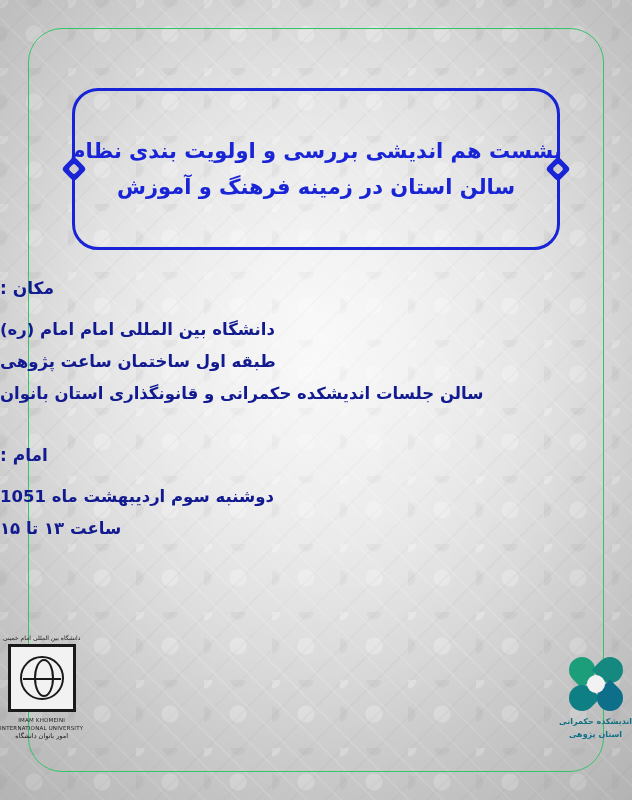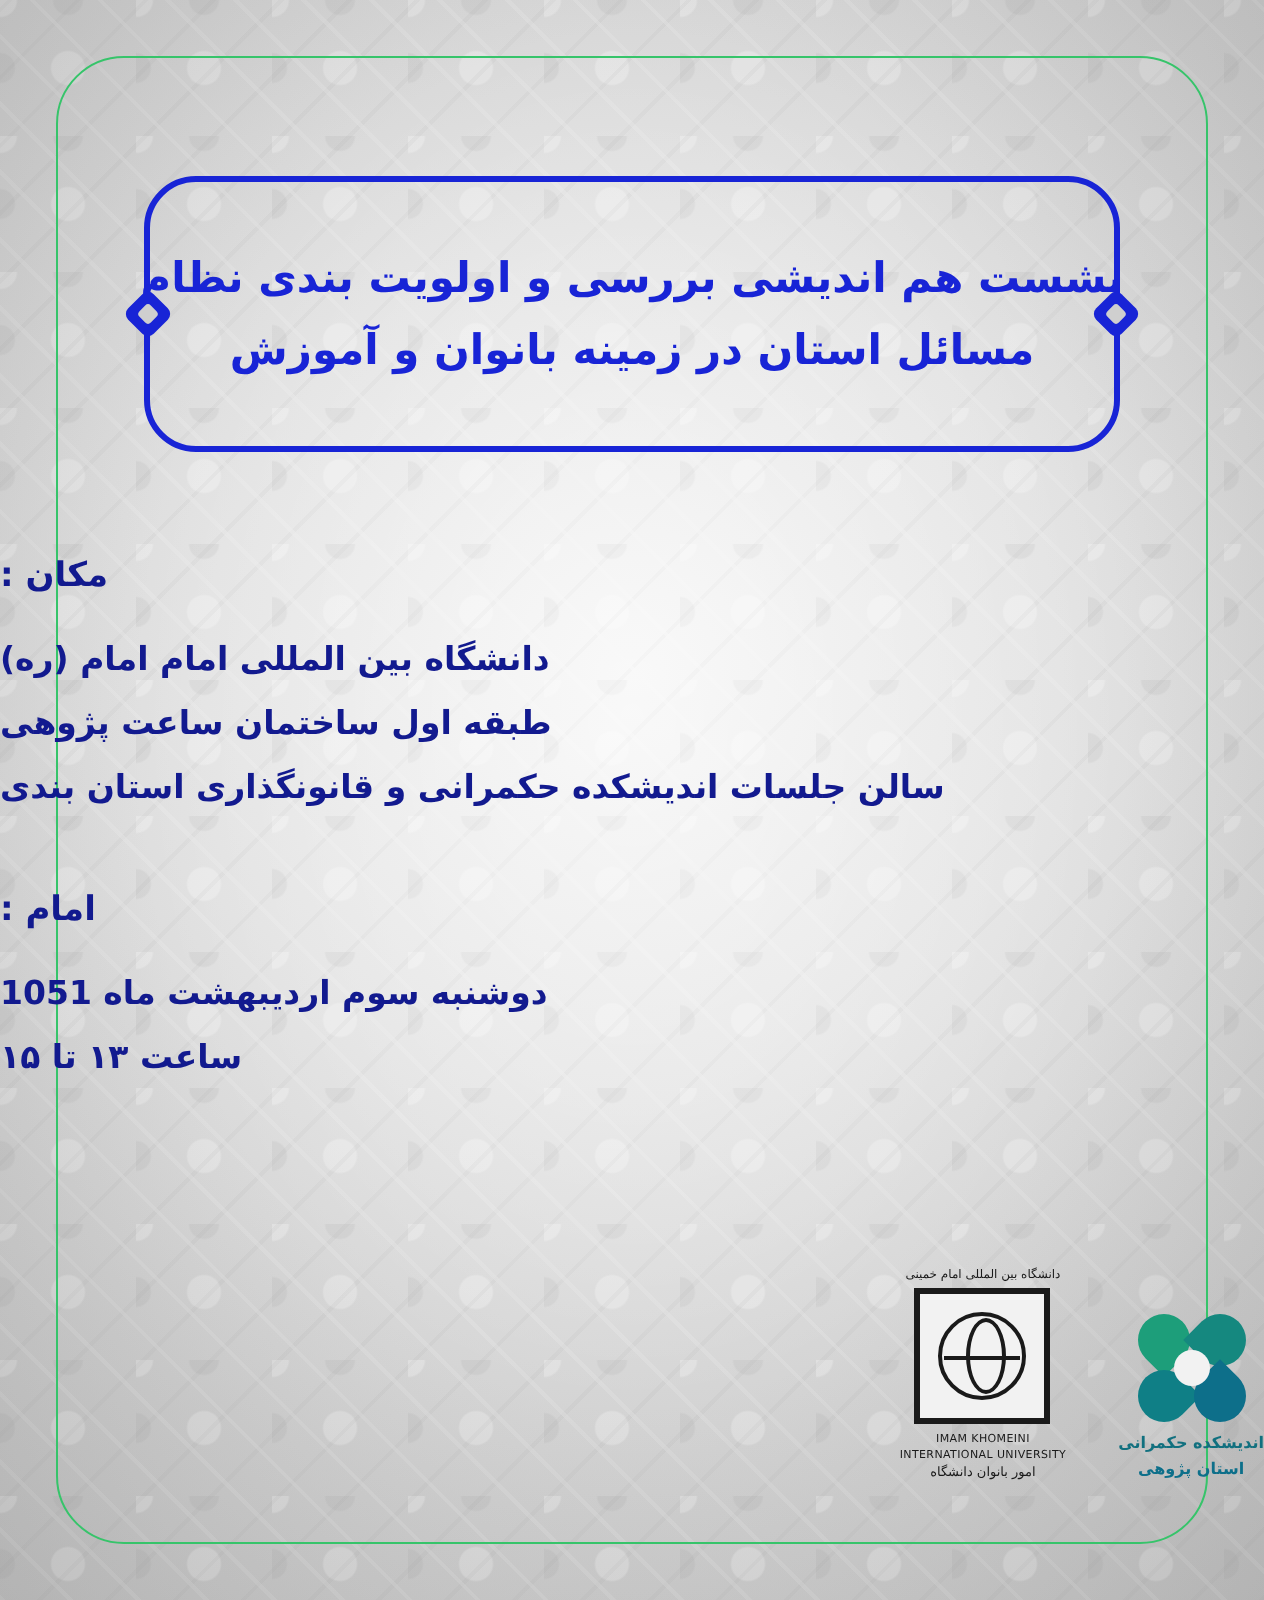--- a/index.html
+++ b/index.html
@@ -62,21 +62,21 @@
     border-radius: 34px;
     pointer-events: none;
   }
 
   
   .title-plaque {
     position: absolute;
     left: 72px;
     right: 72px;
     top: 88px;
-    height: 138px;
+    height: 162px;
     border: 3px solid #1824d6;
     border-radius: 26px;
     display: flex;
     flex-direction: column;
     align-items: center;
     justify-content: center;
     gap: 12px;
     box-sizing: border-box;
   }
   .title-line {
@@ -132,24 +132,23 @@
     white-space: nowrap;
   }
   .gap { height: 34px; }
 
   
   .logos {
     position: absolute;
     left: 0; right: 0;
     bottom: 58px;
     display: flex;
-    justify-content: flex-start;
+    justify-content: space-between;
     align-items: flex-end;
     gap: 26px;
-    padding-left: 20px;
   }
   .logo {
     display: flex;
     flex-direction: column;
     align-items: center;
   }
   .logo-ikiu .mark {
     width: 62px; height: 62px;
     border: 3px solid #1a1a1a;
     display: flex; align-items: center; justify-content: center;
@@ -229,28 +228,28 @@
   <div class="pattern"></div>
   <div class="pattern2"></div>
   <div class="vignette"></div>
 
   <div class="frame"></div>
 
   <div class="title-plaque">
     <div class="knob right"></div>
     <div class="knob left"></div>
     <div class="title-line">نشست هم اندیشی بررسی و اولویت بندی نظام</div>
-    <div class="title-line">مسائل استان  در زمینه بانوان و آموزش</div>
+    <div class="title-line">سالن استان  در زمینه فرهنگ و آموزش</div>
   </div>
 
   <div class="info">
     <div class="label">مکان :</div>
     <div class="info-line">دانشگاه بین المللی امام امام (ره)</div>
     <div class="info-line">طبقه اول ساختمان ساعت پژوهی</div>
-    <div class="info-line">سالن جلسات اندیشکده حکمرانی و قانونگذاری استان بندی</div>
+    <div class="info-line">سالن جلسات اندیشکده حکمرانی و قانونگذاری استان بانوان</div>
 
     <div class="gap"></div>
 
     <div class="label">امام :</div>
     <div class="info-line">دوشنبه سوم اردیبهشت ماه 1051</div>
     <div class="info-line">ساعت ۱۳ تا ۱۵</div>
   </div>
 
   <div class="logos">
 

